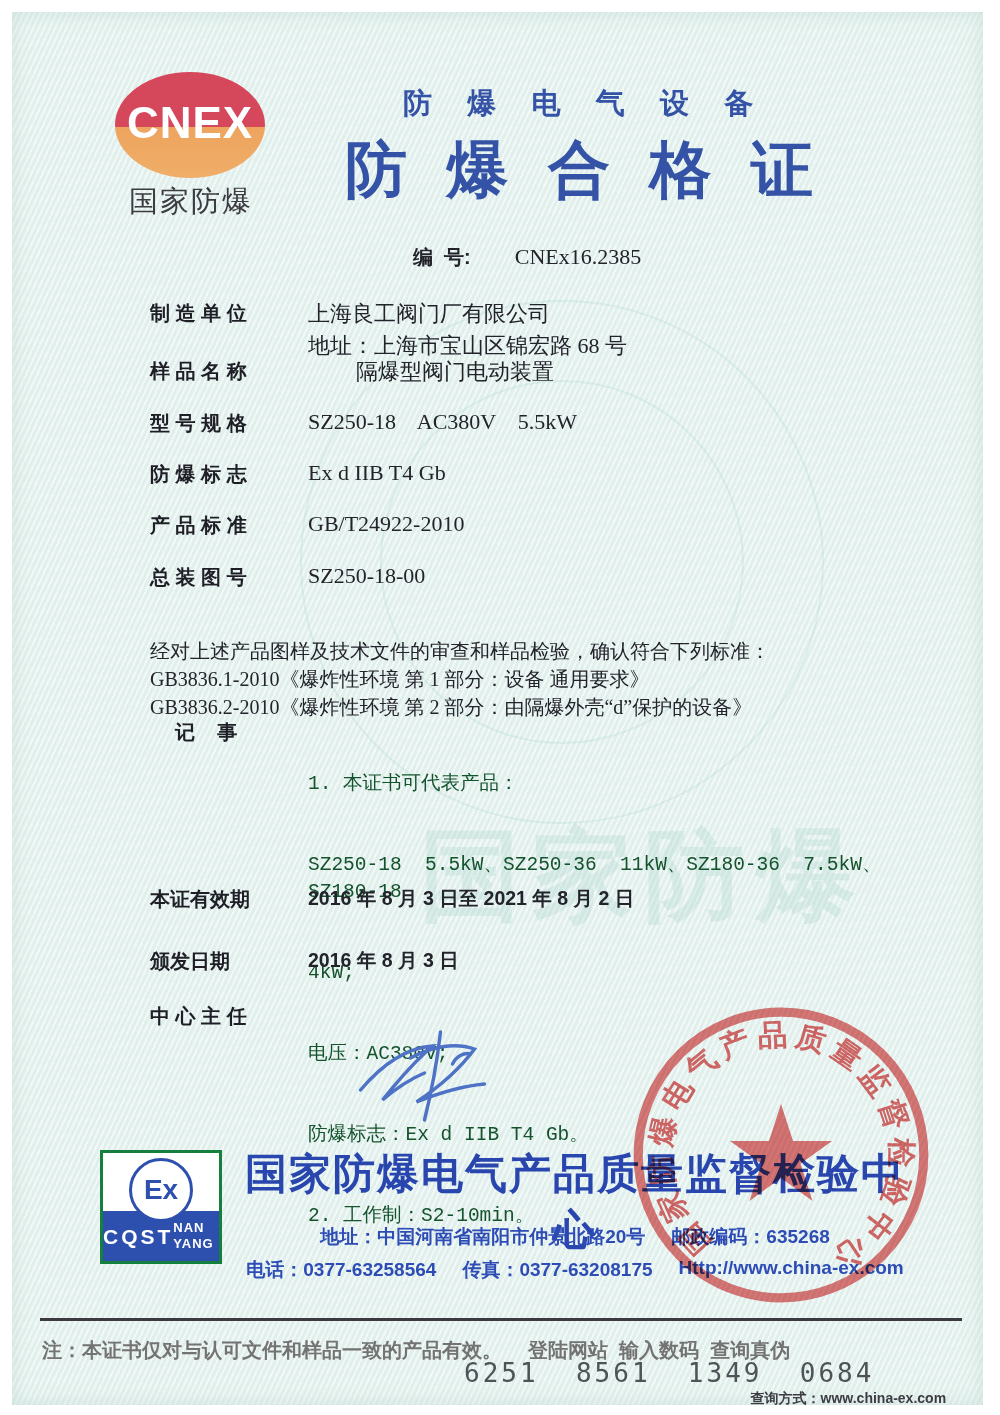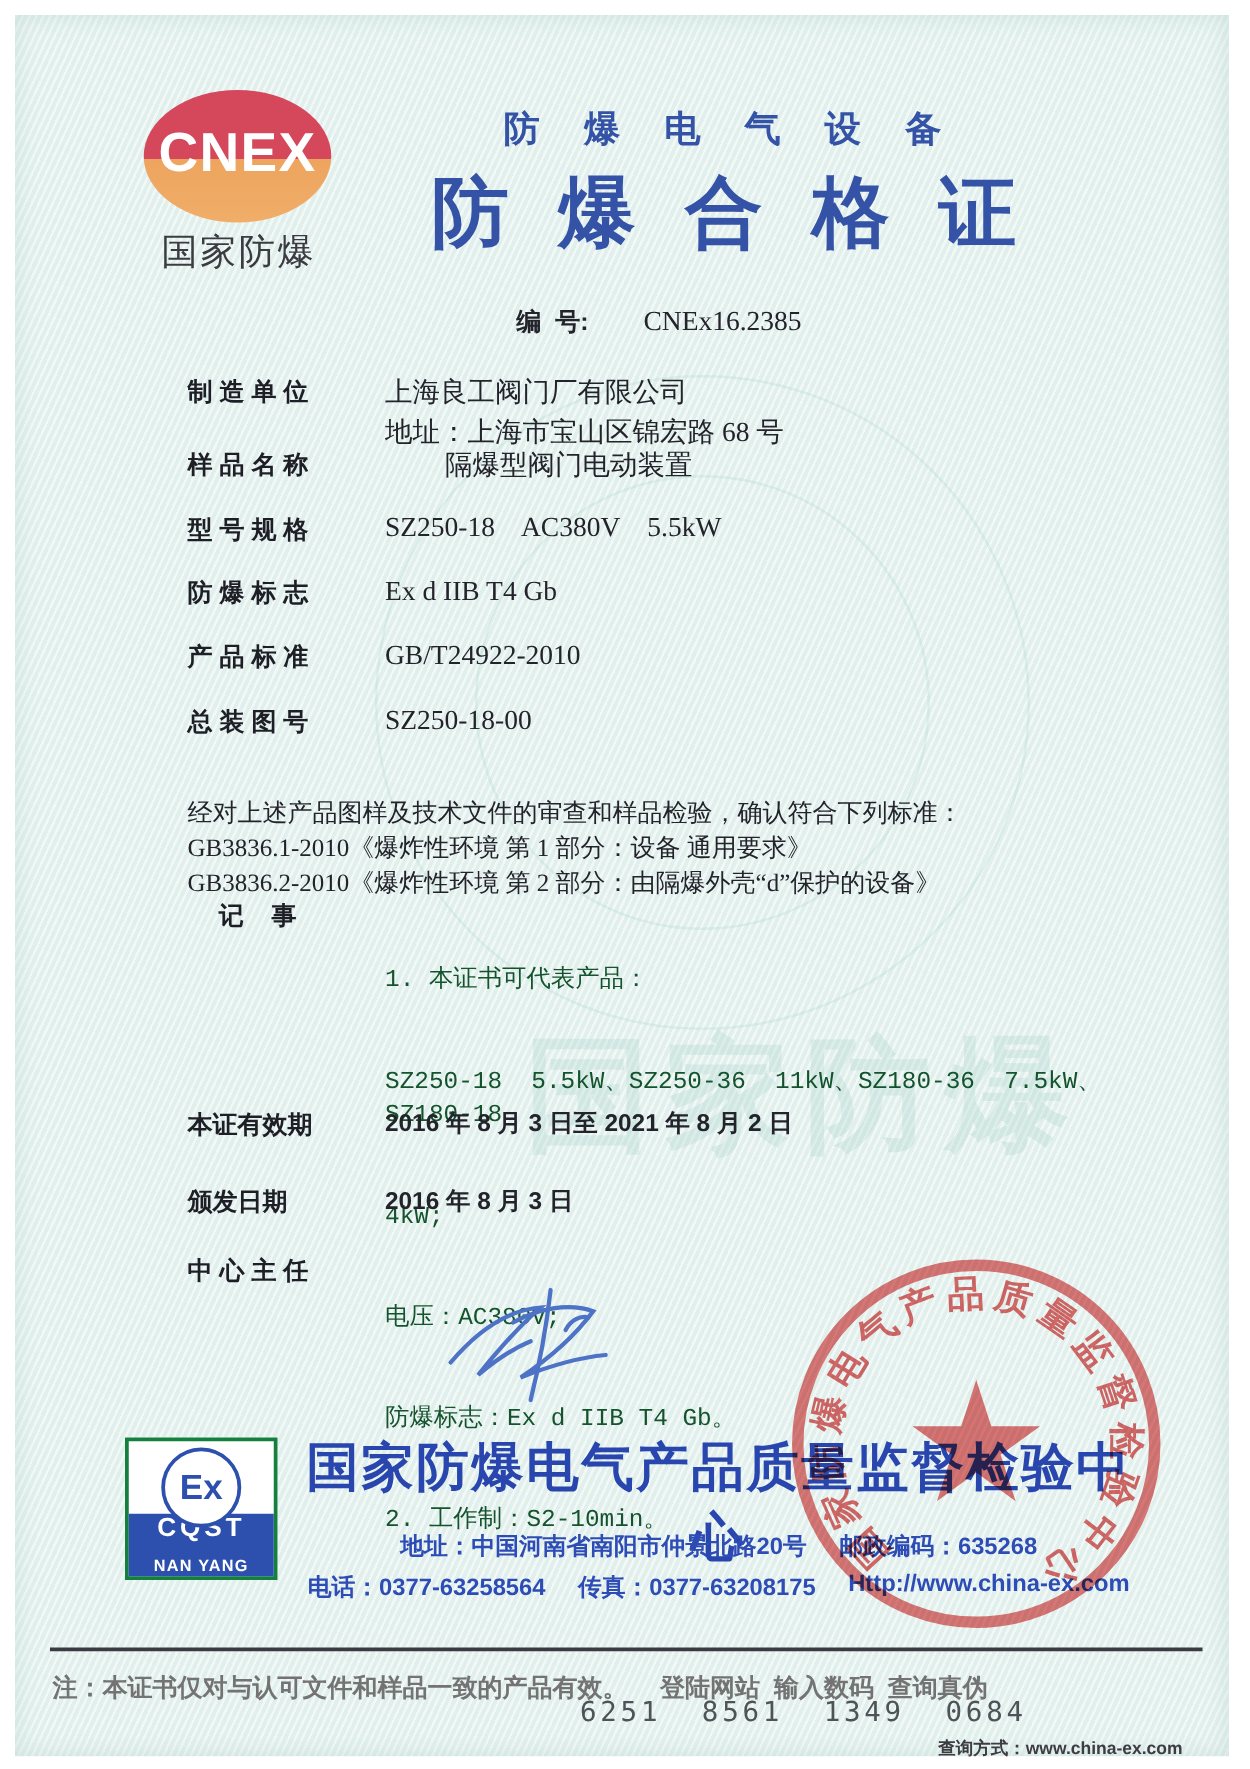--- a/index.html
+++ b/index.html
@@ -44,34 +44,34 @@
         mix-blend-mode:multiply;opacity:.88;}
   .sig{position:absolute;left:350px;top:1026px;width:155px;height:100px;z-index:5;}
   
   .cqst{position:absolute;left:100px;top:1150px;width:122px;height:114px;background:#ffffff;
         border:3px solid #15803d;box-sizing:border-box;z-index:2;}
   .cqst-circle{position:absolute;left:26px;top:5px;width:58px;height:58px;border:3px solid #2d50ae;
                border-radius:50%;display:flex;align-items:center;justify-content:center;
                background:#ffffff;z-index:2;}
   .cqst-ex{color:#2d50ae;font-weight:bold;font-size:28px;font-family:"Liberation Sans",sans-serif;}
   .cqst-band{position:absolute;left:0;bottom:0;width:100%;height:50px;background:#2d50ae;
-             display:flex;flex-direction:column;align-items:center;justify-content:space-between;z-index:1;}
+             display:flex;flex-direction:row;align-items:center;justify-content:flex-start;z-index:1;}
   .cqst-l1{color:#fff;font-size:21px;letter-spacing:3px;font-weight:bold;line-height:23px;}
   .cqst-l2{color:#fff;font-size:13px;letter-spacing:1px;font-weight:bold;line-height:16px;}
   .auth-name{position:absolute;left:228px;top:1146px;width:694px;text-align:center;z-index:3;
              font-family:"Liberation Serif","DejaVu Serif",serif;font-weight:bold;
              font-size:42px;color:#2946ae;letter-spacing:2px;}
   .auth-row{position:absolute;left:228px;width:694px;display:flex;justify-content:center;gap:26px;
             font-weight:bold;font-size:19px;color:#2d4cb5;z-index:3;white-space:pre;}
   
   .rule{position:absolute;left:40px;top:1318px;width:922px;height:3px;background:#3a3a40;}
   .note{position:absolute;left:42px;top:1337px;display:flex;gap:26px;
         font-weight:bold;font-size:20px;color:#737373;white-space:pre;}
   .code{position:absolute;left:464px;top:1358px;font-family:"DejaVu Sans Mono",monospace;
-        font-size:22px;color:#4e5357;letter-spacing:3px;white-space:pre;}
+        font-size:26px;color:#4e5357;letter-spacing:3px;white-space:pre;}
   .query{position:absolute;left:735px;top:1374px;font-size:14px;color:#3c3c42;font-weight:bold;white-space:pre;}
 </style>
 </head>
 <body>
 
 <div class="page">
   <div class="paper"></div>
 
   <div class="wm-circle" style="left:300px;top:300px;width:520px;height:520px;"></div>
   <div class="wm-circle" style="left:380px;top:380px;width:360px;height:360px;"></div>

